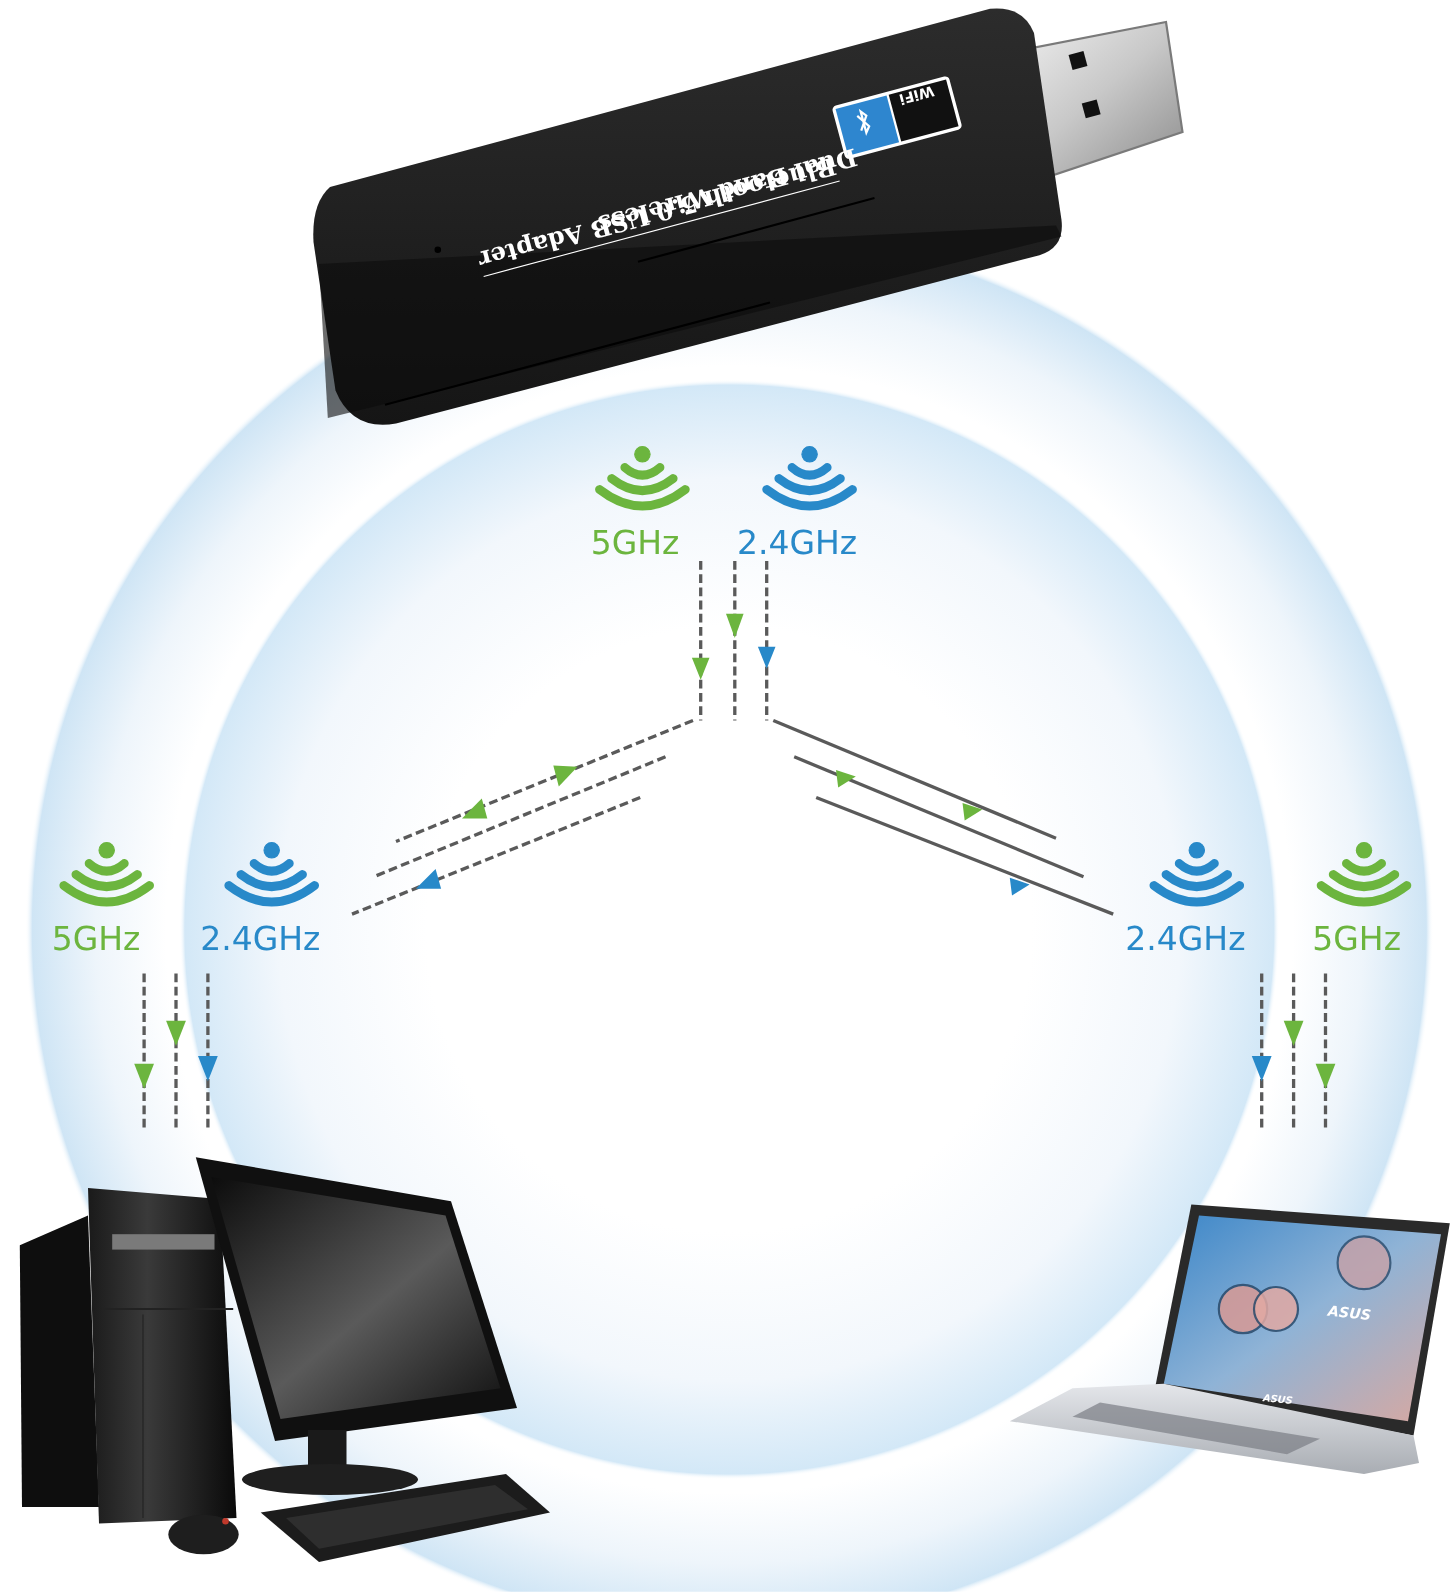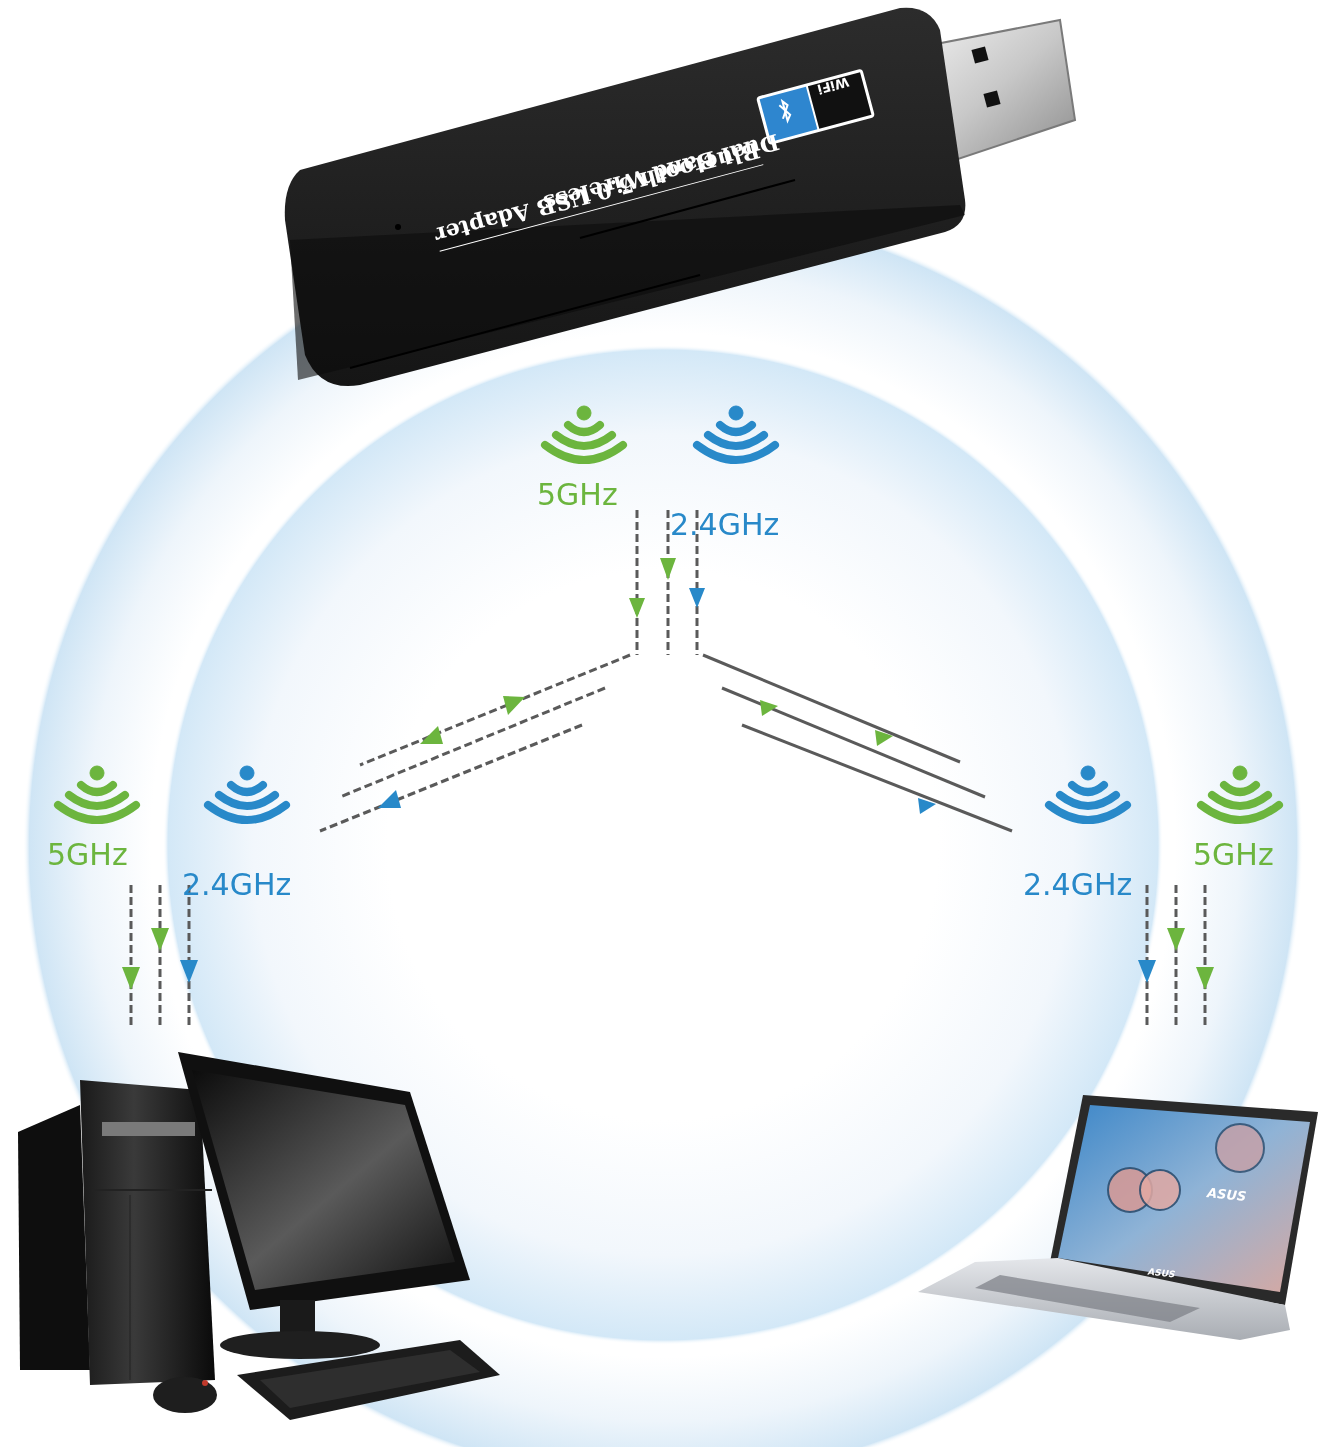--- a/index.html
+++ b/index.html
@@ -1,20 +1,20 @@
 <!DOCTYPE html>
 <html><head>
 <meta charset="utf-8">
 <style>
   html,body{margin:0;padding:0;}
   body{width:1323px;height:1447px;position:relative;overflow:hidden;background:#ffffff;font-family:"DejaVu Sans","Liberation Sans",sans-serif;}
   .layer{position:absolute;left:0;top:0;width:1323px;height:1447px;}
   .label{position:absolute;font-weight:normal;font-size:30px;letter-spacing:0px;line-height:1;}
   .green{color:#6cb53e;}
-  .blue{color:#2889c9;margin-top:30px;}
+  .blue{color:#2889c9;}
   .dongle-text{position:absolute;font-family:"DejaVu Serif","Liberation Serif",serif;font-weight:bold;color:#ffffff;white-space:nowrap;}
 </style>
 </head>
 <body>
 
 <svg class="layer" viewBox="0 0 1323 1447">
   <defs>
     <radialGradient id="outerRing" cx="663" cy="845" r="640" gradientUnits="userSpaceOnUse">
       <stop offset="0.80" stop-color="#ffffff"></stop>
       <stop offset="0.90" stop-color="#eef5fb"></stop>

